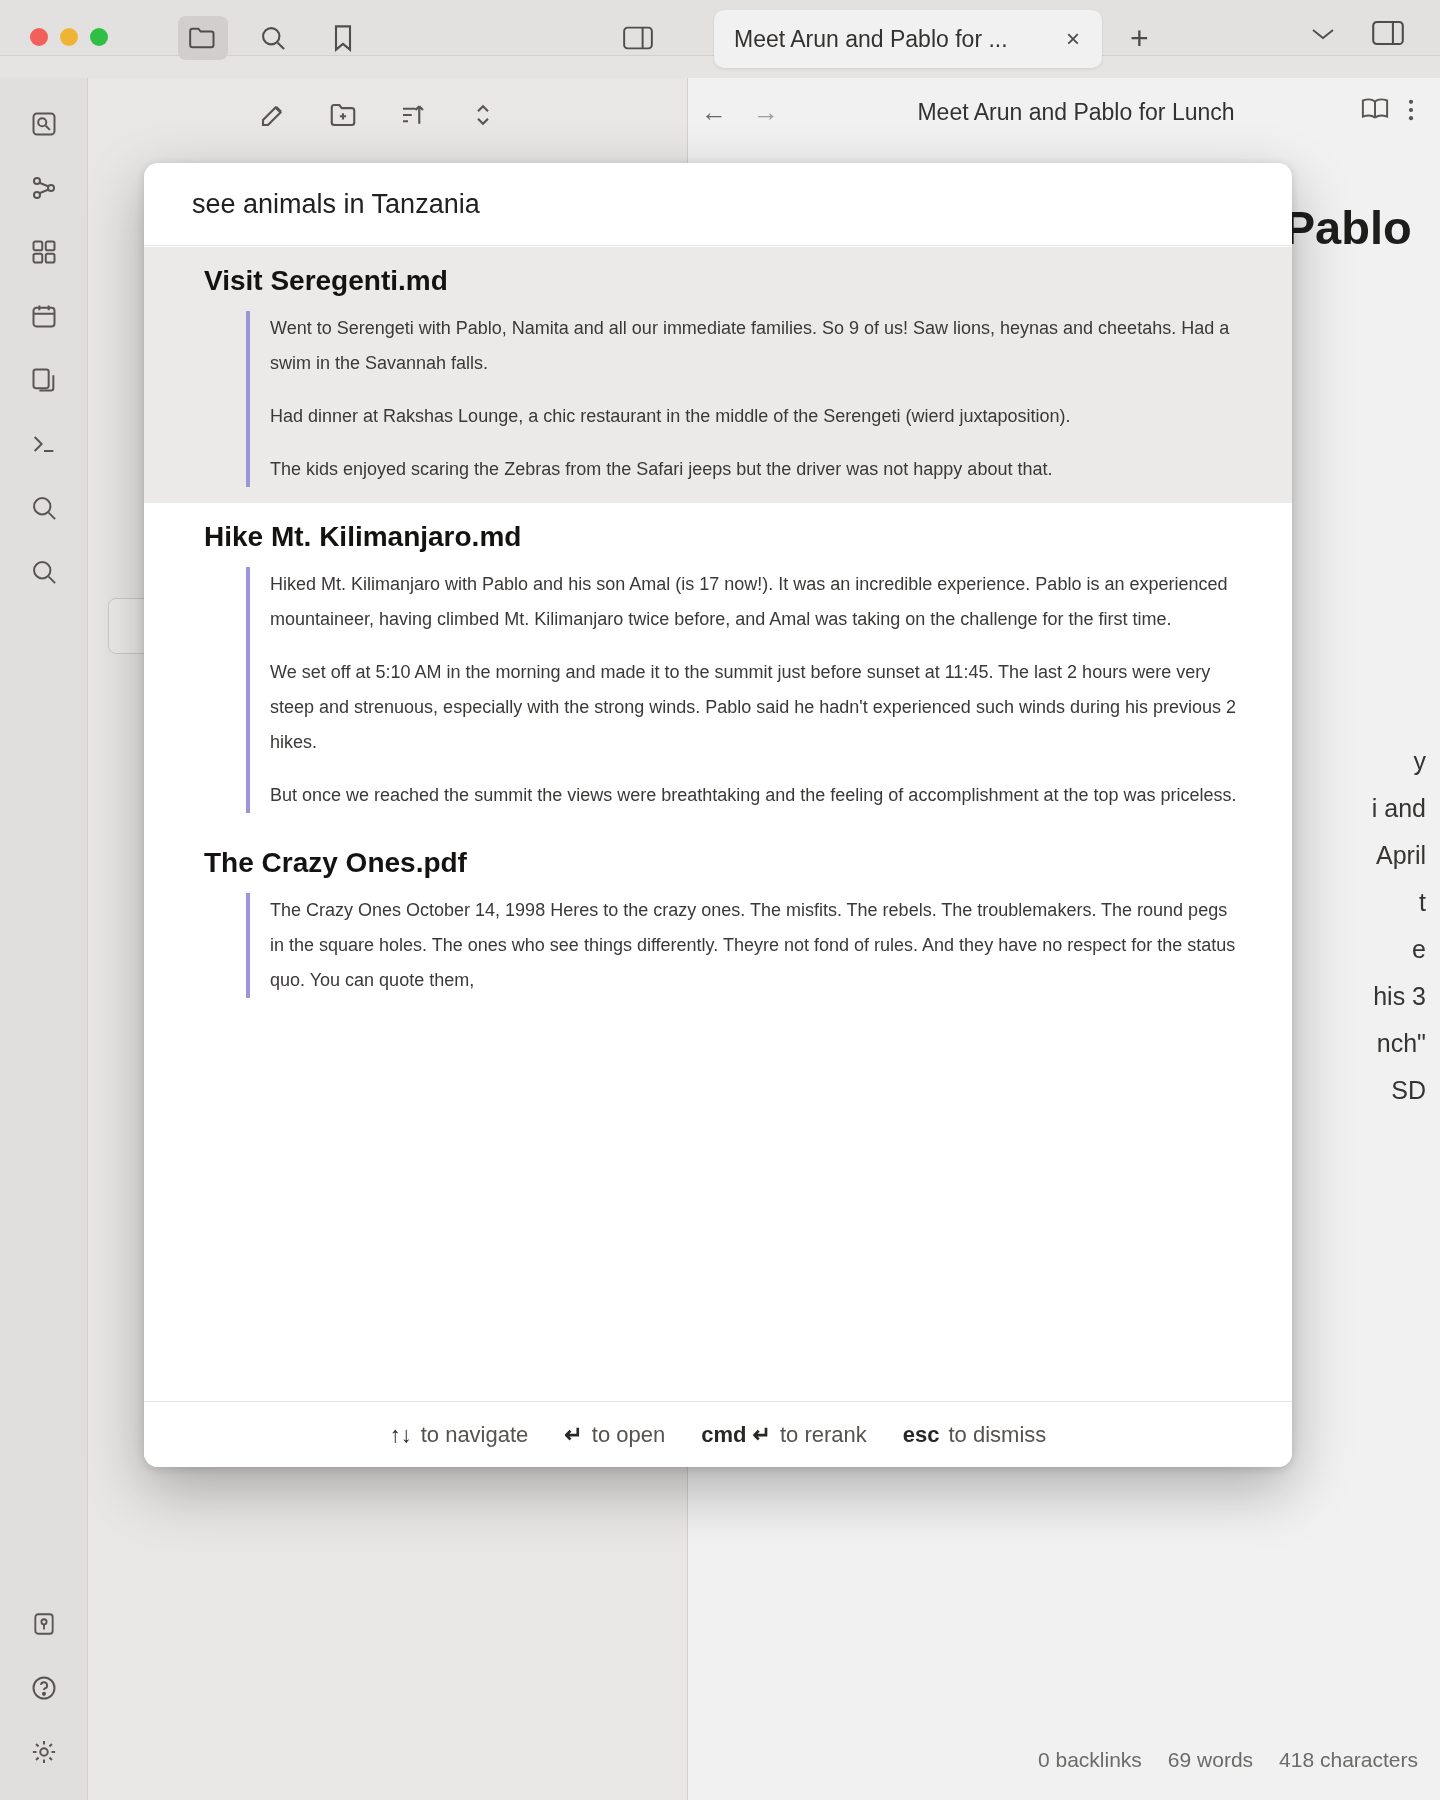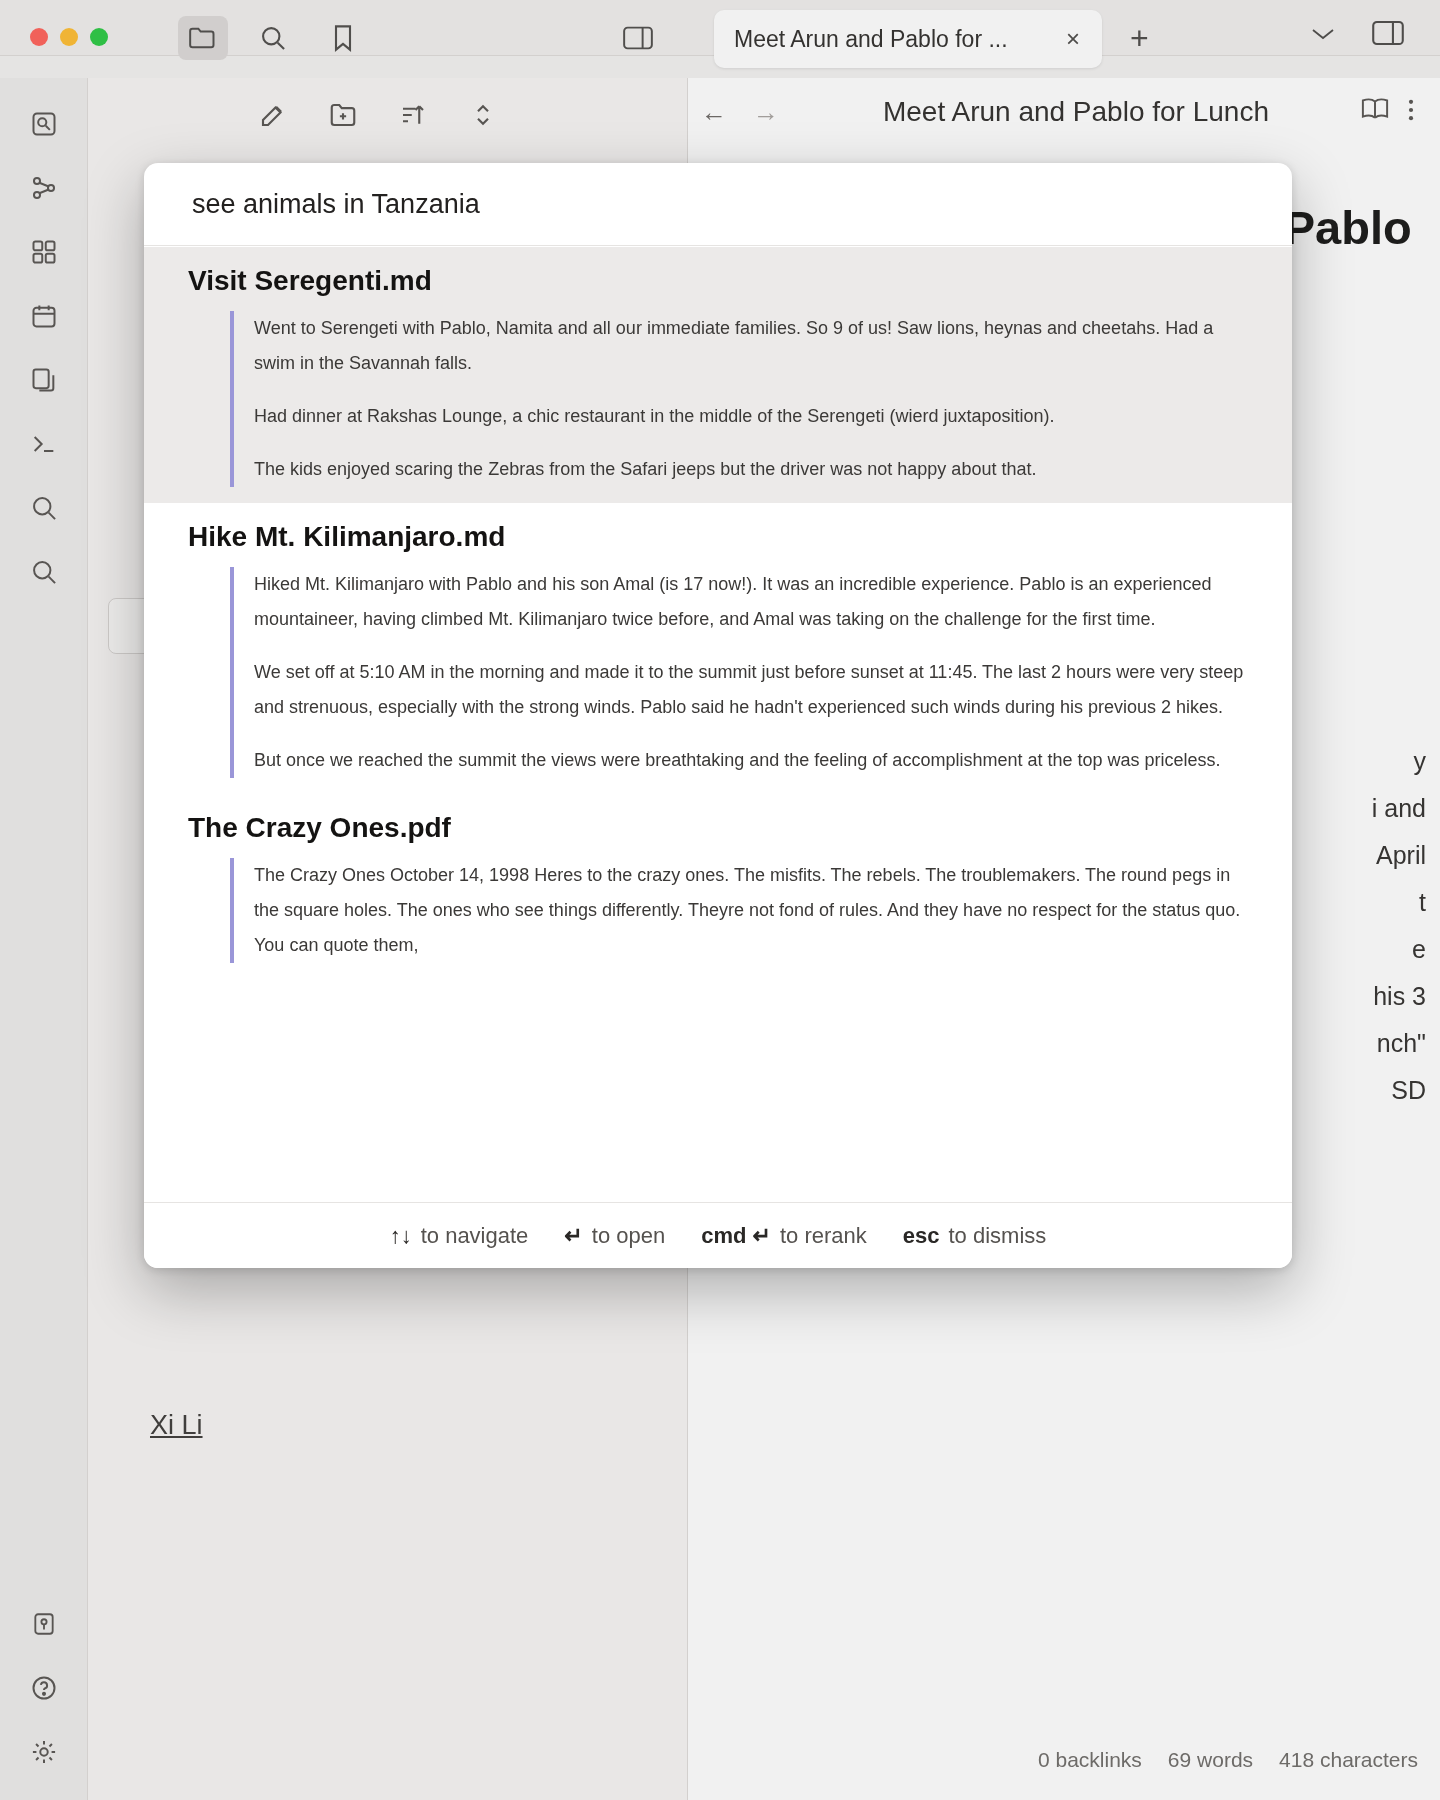--- a/index.html
+++ b/index.html
@@ -125,21 +125,21 @@
     display: flex; align-items: center;
   }
   .nav-arrow {
     width: 52px; height: 52px;
     display: flex; align-items: center; justify-content: center;
     color: #6a6663; font-size: 26px;
   }
   .nav-arrow.fwd { color: #a6a29f; }
   .editor-title {
     flex: 1; text-align: center;
-    font-size: 28px; color: #2d2b29;
+    font-size: 23px; color: #2d2b29;
     white-space: nowrap; overflow: hidden; text-overflow: ellipsis;
   }
   .editor-head-right { display: flex; gap: 10px; padding-right: 18px; color: #55524f; }
 
   .doc-title {
     position: absolute; top: 122px; left: 0; width: 752px;
     font-size: 47px; font-weight: 700; color: #141312;
     text-align: left; padding-left: 258px;
     white-space: nowrap; overflow: hidden;
   }
@@ -164,40 +164,40 @@
     font-size: 27px; color: #3a3836; text-decoration: underline;
   }
 
   
   .scrim {
     position: absolute; inset: 0;
     background: rgba(120,118,116,0.10);
   }
   .modal {
     position: absolute; top: 163px; left: 144px;
-    width: 1148px; height: 1105px;
+    width: 1148px; height: 1304px;
     background: #ffffff;
     border-radius: 14px;
     box-shadow: 0 22px 60px rgba(0,0,0,.28), 0 2px 10px rgba(0,0,0,.14);
     overflow: hidden;
   }
   .modal-query {
     height: 83px;
     display: flex; align-items: center;
     padding: 0 48px;
     font-size: 27px; color: #232120;
     border-bottom: 1px solid #e6e4e2;
   }
   .results {
     position: absolute; top: 84px; left: 0;
     width: 1148px; height: 955px;
     overflow: hidden;
   }
   .result {
-    padding: 18px 48px 10px 44px;
+    padding: 18px 48px 10px 60px;
   }
   .result.selected {
     background: #eceae9;
   }
   .result-title {
     font-size: 28px; font-weight: 700; color: #141312;
     margin-bottom: 14px;
   }
   .snips { border-left: 4px solid #9a96d8; padding-left: 20px; margin-left: 42px; }
   .snip {

